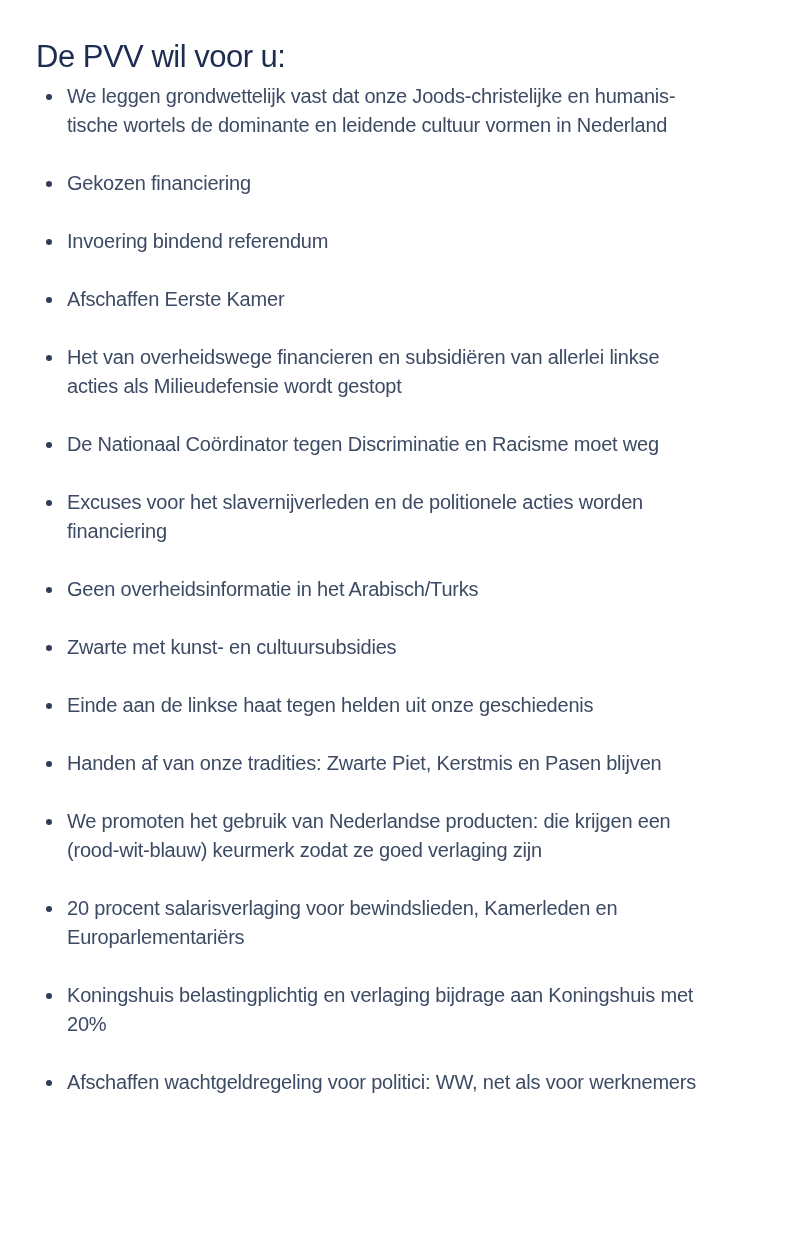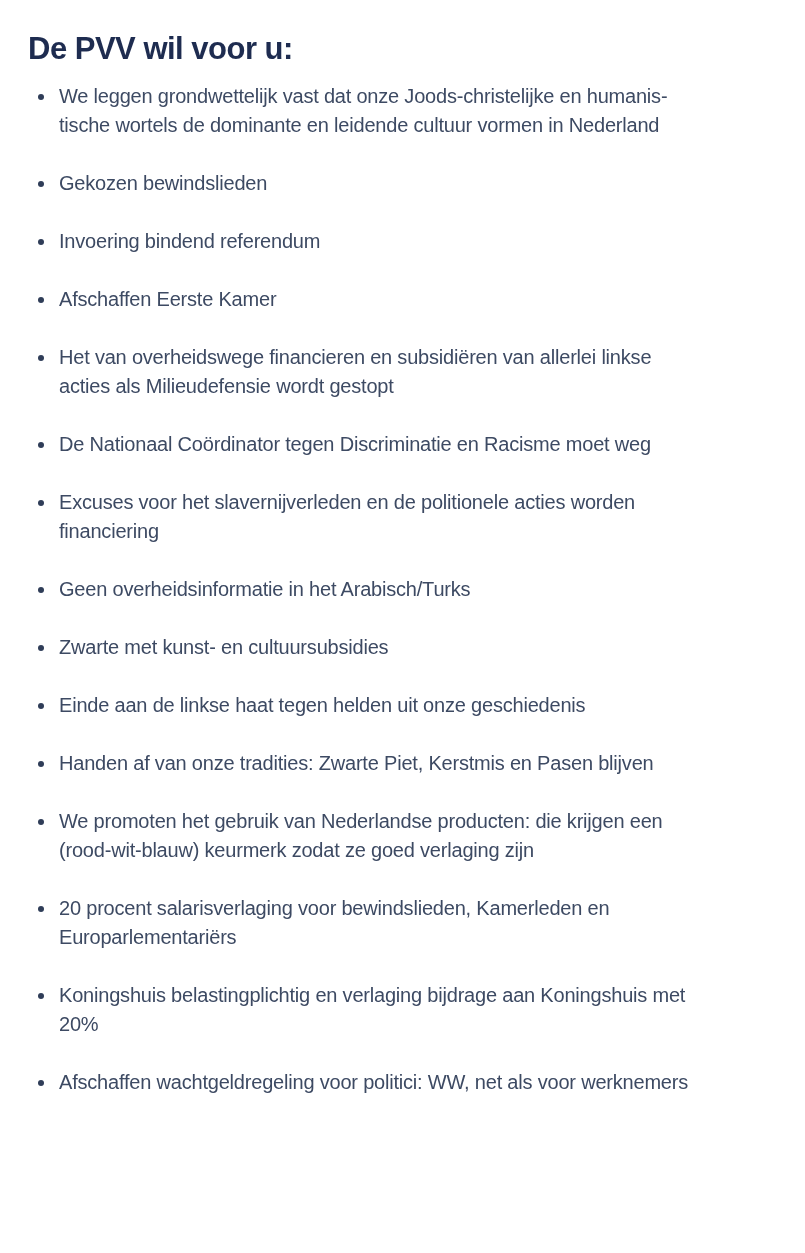--- a/index.html
+++ b/index.html
@@ -8,40 +8,40 @@
     width: 805px;
     height: 1253px;
     background: #ffffff;
     overflow: hidden;
     font-family: "Liberation Sans", sans-serif;
   }
   .heading {
     position: absolute;
     left: 28px;
     top: 31px;
-    margin: 0;
+    margin: 8px;
     font-size: 31px;
     line-height: 36px;
-    font-weight: 700;
+    font-weight: 400;
     letter-spacing: -0.5px;
     color: #1e2c50;
   }
   .bullet-list {
     position: absolute;
     left: 0;
     top: 82px;
     right: 0;
     margin: 0;
     padding: 0;
     list-style: none;
   }
   .bullet-list li {
     position: relative;
     padding-left: 55px;
-    margin: 0 0 29px 4px;
+    margin: 0 0 29px 12px;
     font-size: 20px;
     line-height: 29px;
     letter-spacing: -0.2px;
     color: #3d4a63;
   }
   .bullet {
     position: absolute;
     left: 34px;
     top: 11.5px;
     width: 6px;
@@ -60,21 +60,21 @@
 <div class="page">
   <h1 class="heading">De PVV wil voor u:</h1>
   <ul class="bullet-list" id="bullet-list">
       <li>
         <span class="bullet">•</span>
         <span class="ln">We leggen grondwettelijk vast dat onze Joods-christelijke en humanis-</span>
         <span class="ln">tische wortels de dominante en leidende cultuur vormen in Nederland</span>
       </li>
       <li>
         <span class="bullet">•</span>
-        <span class="ln">Gekozen bewindslieden</span>
+        <span class="ln">Gekozen financiering</span>
       </li>
       <li>
         <span class="bullet">•</span>
         <span class="ln">Invoering bindend referendum</span>
       </li>
       <li>
         <span class="bullet">•</span>
         <span class="ln">Afschaffen Eerste Kamer</span>
       </li>
       <li>

